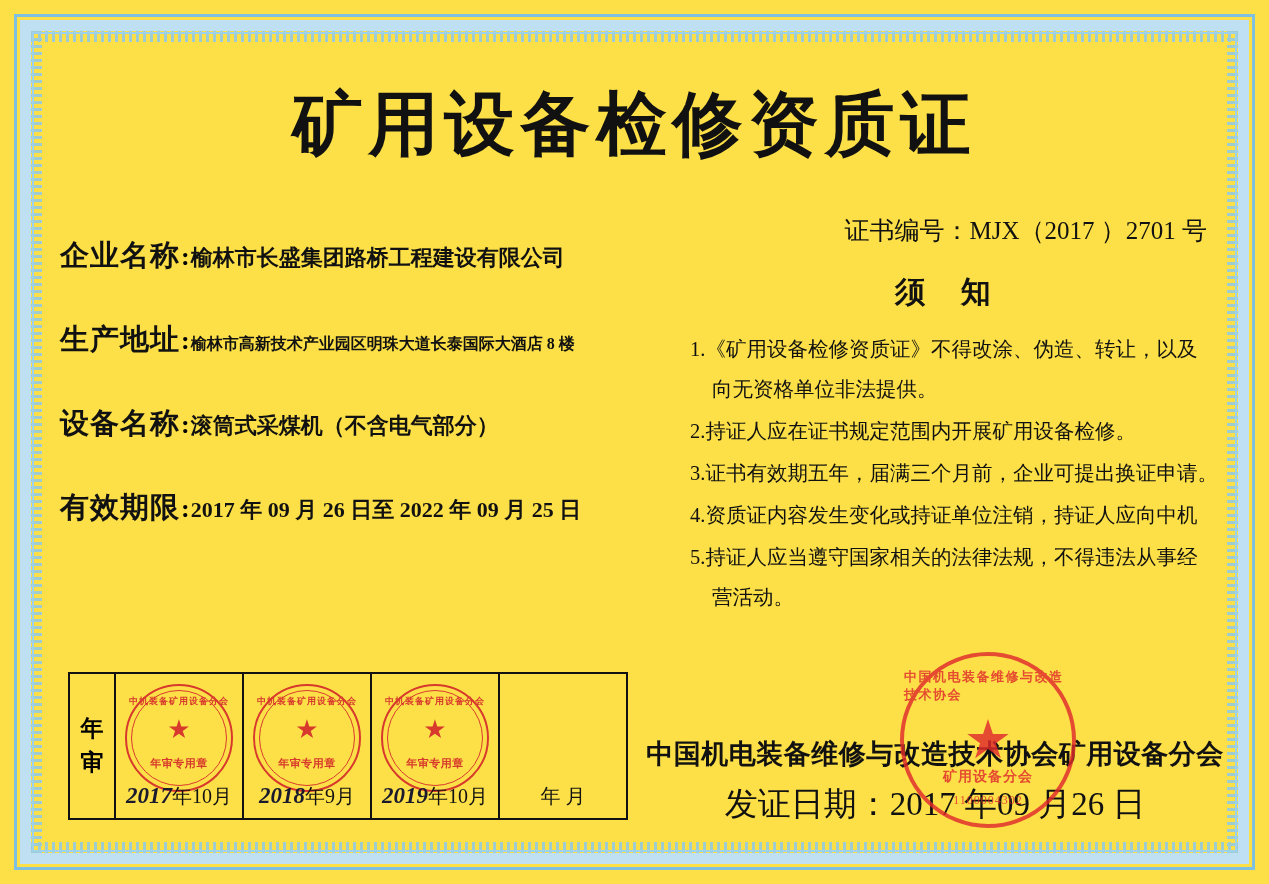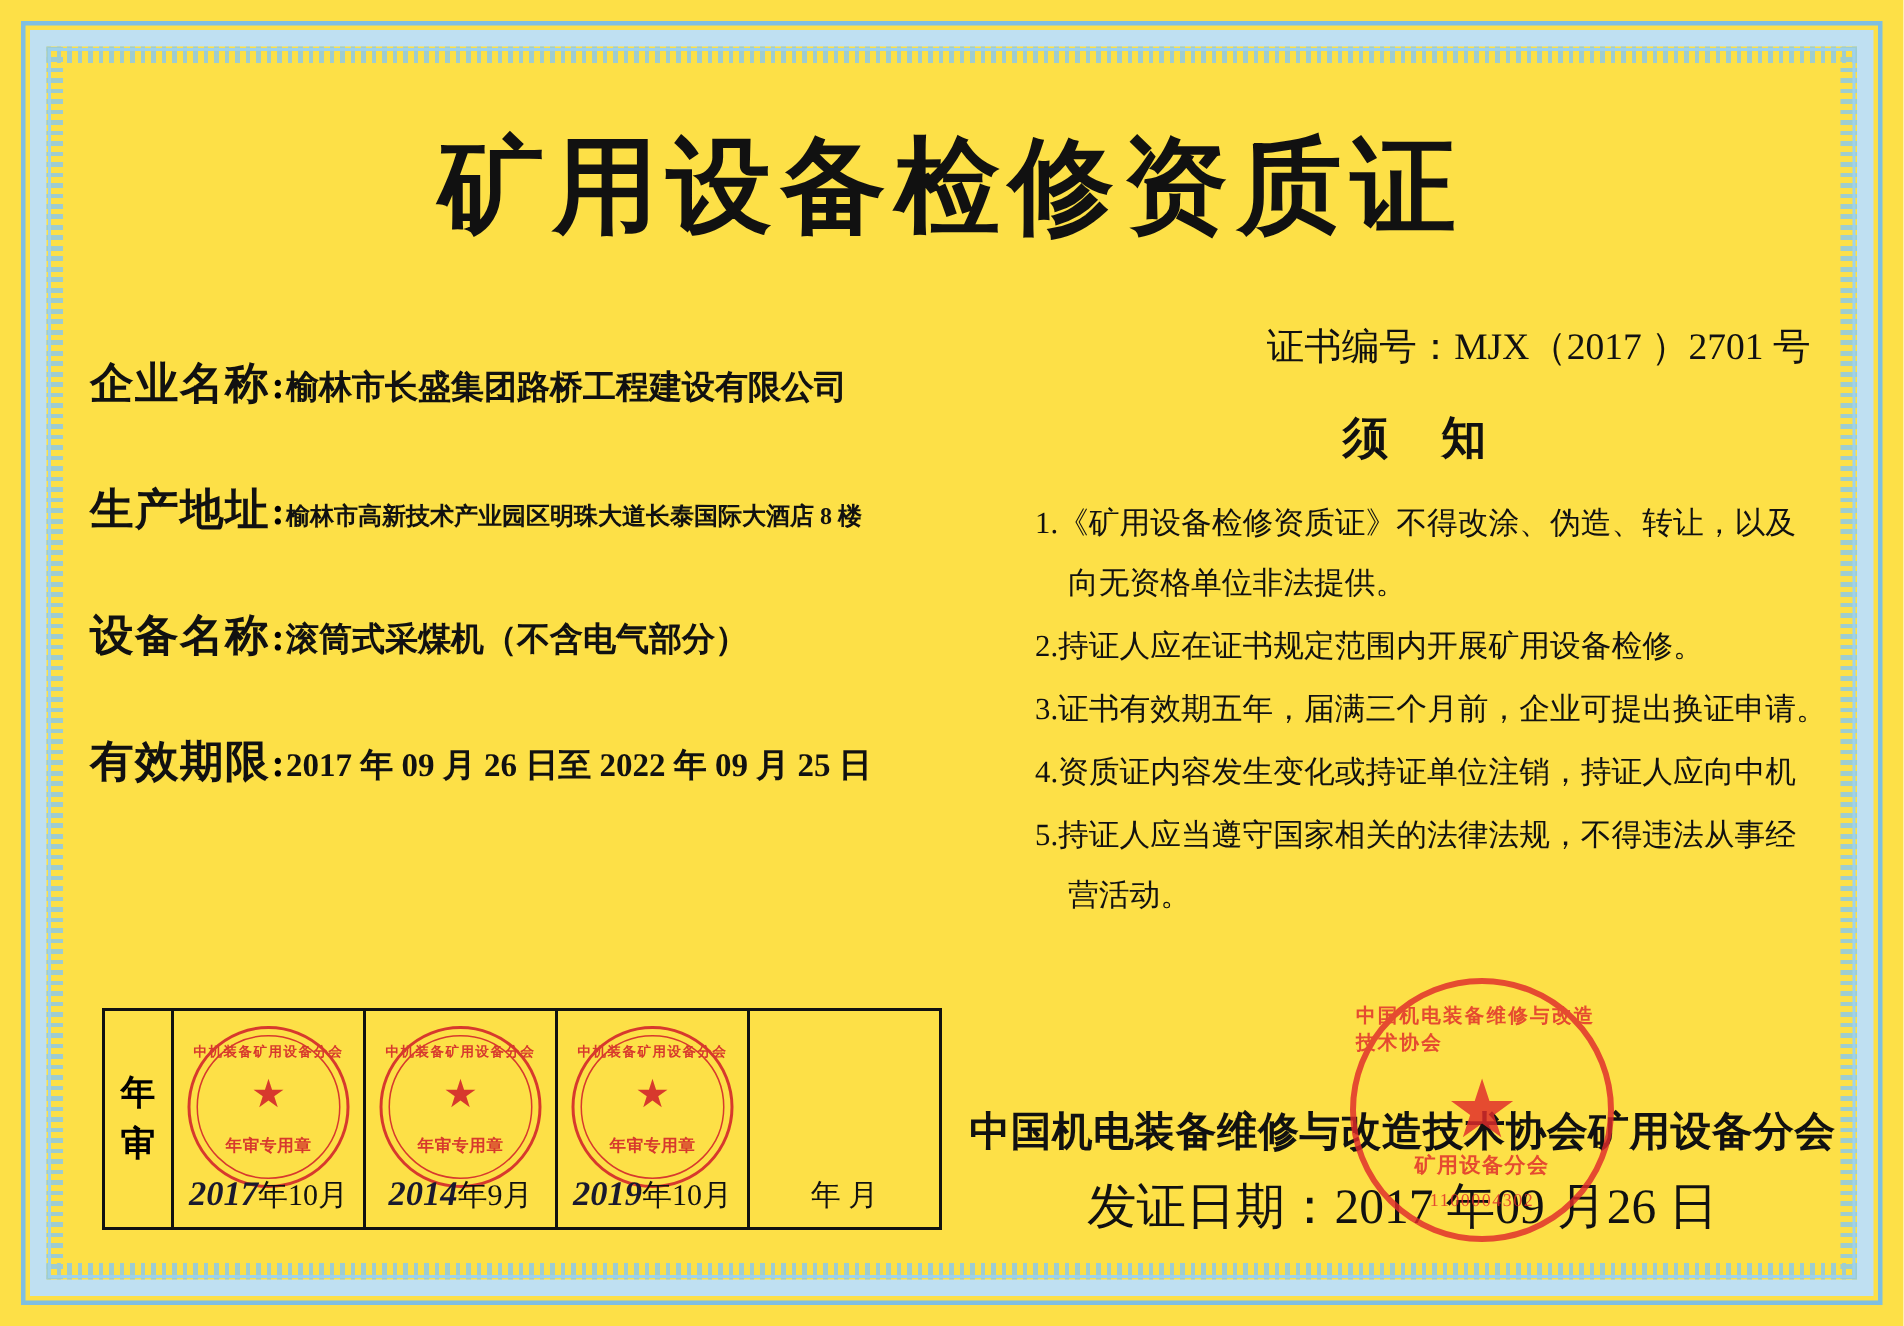--- a/index.html
+++ b/index.html
@@ -377,21 +377,21 @@
 
     <div class="rt-cell">
       <div class="stamp">
         <div class="stamp-circle">
           <div class="stamp-arc">中机装备矿用设备分会</div>
           <div class="stamp-star">★</div>
           <div class="stamp-bottom">年审专用章</div>
         </div>
       </div>
       <div class="year-line">
-        <span class="year-hand">2014</span><span>年9月</span>
+        <span class="year-hand">2018</span><span>年9月</span>
       </div>
     </div>
 
     <div class="rt-cell">
       <div class="stamp">
         <div class="stamp-circle">
           <div class="stamp-arc">中机装备矿用设备分会</div>
           <div class="stamp-star">★</div>
           <div class="stamp-bottom">年审专用章</div>
         </div>

